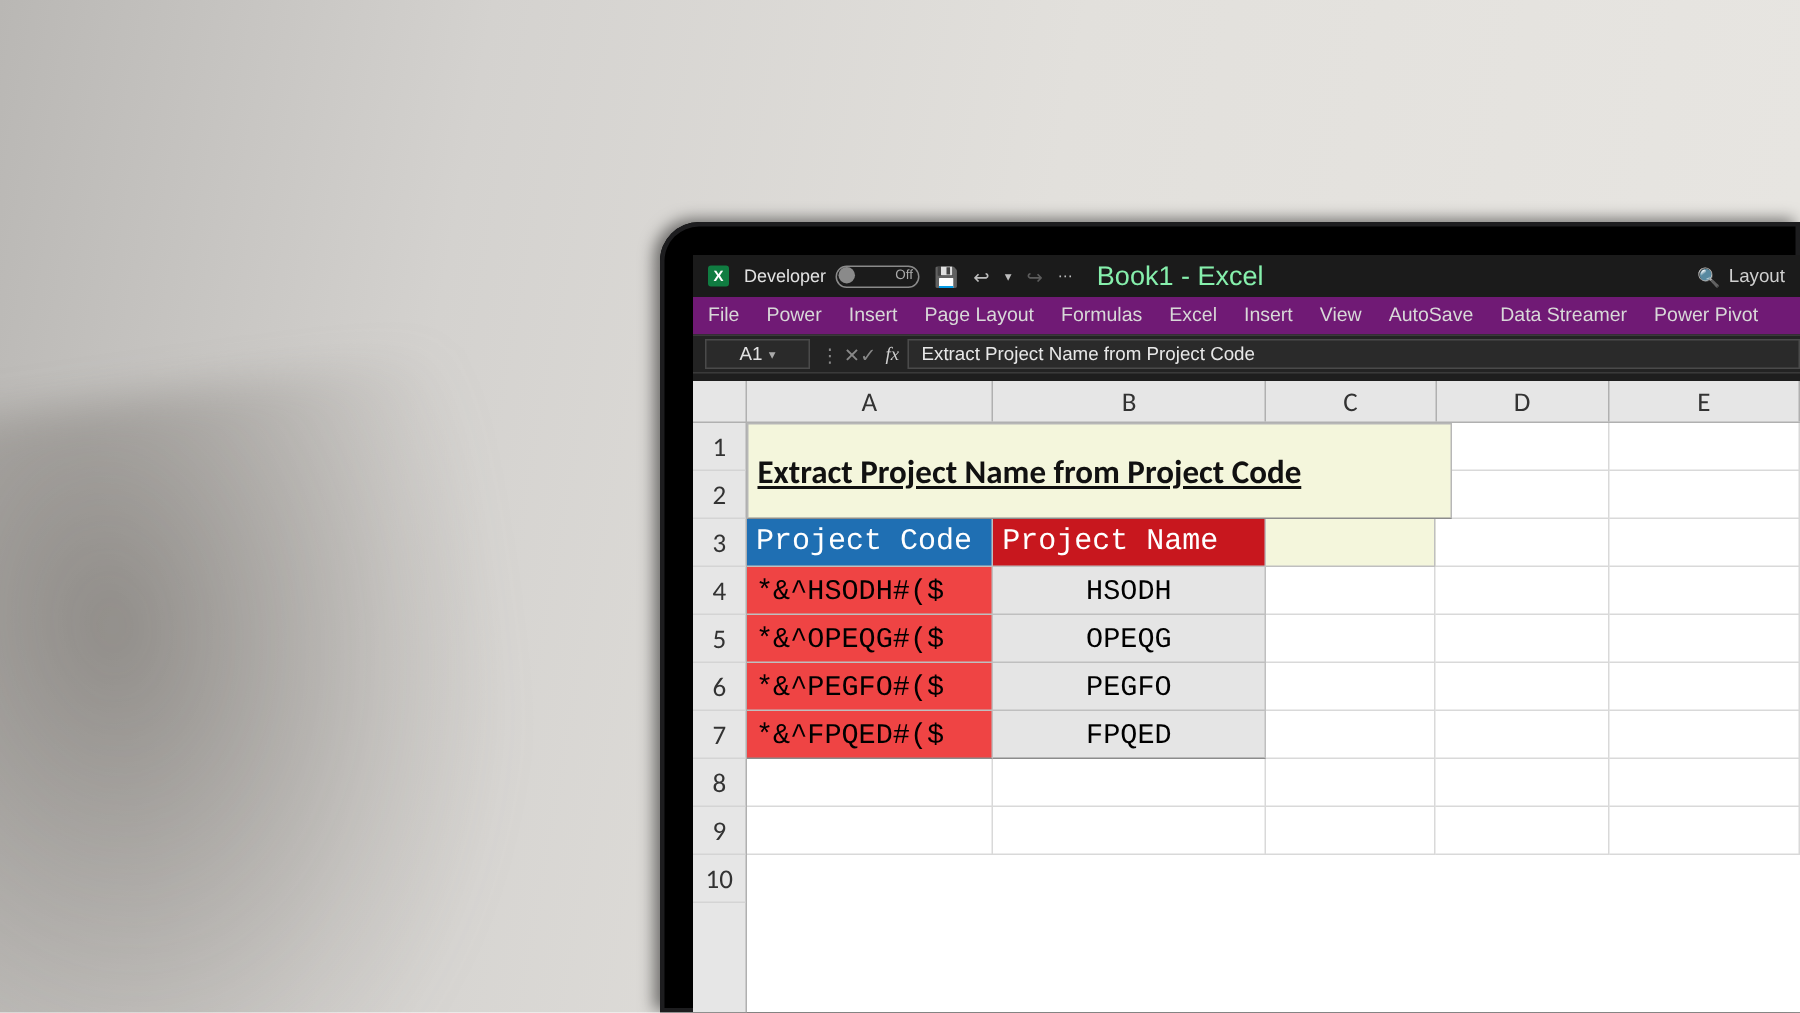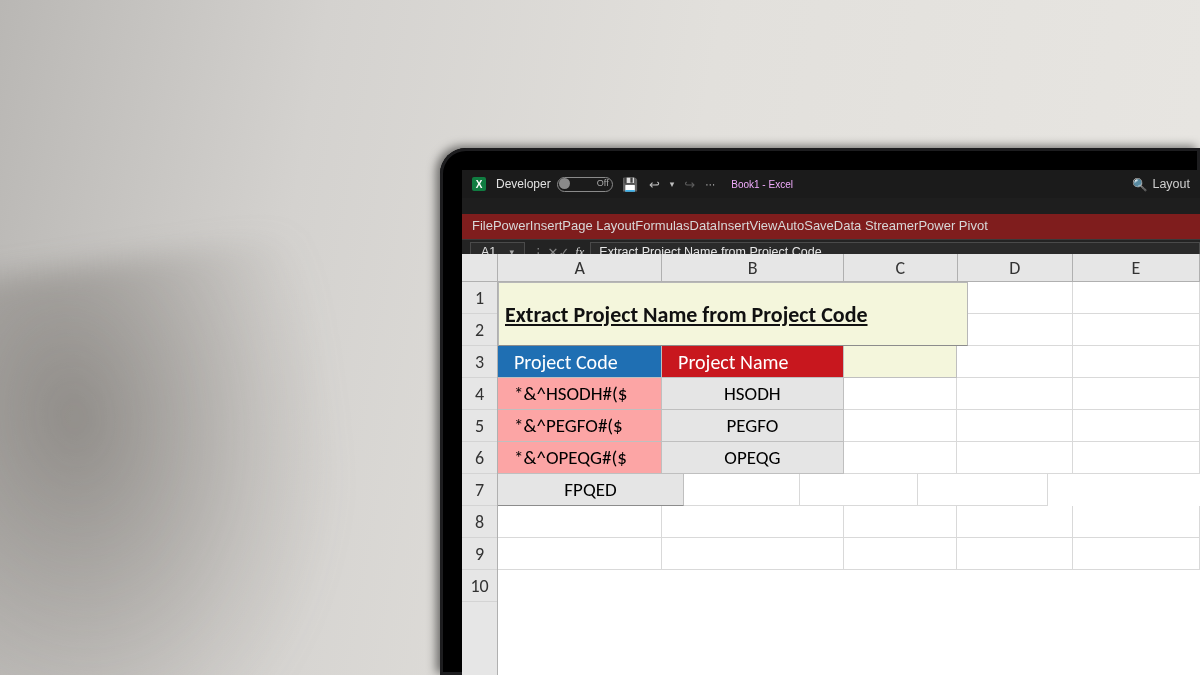--- a/index.html
+++ b/index.html
@@ -21,57 +21,57 @@
   }
   .screen { position: absolute; left: 22px; right: 0; top: 22px; bottom: 0; background: #1e1e1e; color: #e2e2e2; overflow: hidden; }
   
   .titlebar { display: flex; align-items: center; gap: 10px; padding: 4px 10px; font-size: 12px; height: 28px; background:#1b1b1b;}
   .xl-icon { width:14px; height:14px; background:#107c41; color:#fff; font-size:10px; font-weight:700; display:flex; align-items:center; justify-content:center; border-radius:2px;}
   .autosave-pill { display:flex; align-items:center; gap:6px;}
   .pill { width:56px; height:15px; border:1px solid #8a8a8a; border-radius:8px; position:relative; display:flex; align-items:flex-start; }
   .pill-knob { width:11px; height:11px; border-radius:50%; background:#8a8a8a; margin-left:1px;}
   .pill-off { font-size:9px; position:absolute; right:3px; color:#aaa;}
   .tb-icon { color:#bdbdbd; font-size:13px; cursor:default;}
-  .doc-title { margin-left:6px; color:#f0abfc; font-size:10px;}
+  .doc-title { margin-left:6px; color:#86efac; font-size:18px;}
   .tb-spacer { flex:1;}
   .search { display:flex; align-items:center; gap:5px; color:#cfcfcf; font-size:12.5px;}
   
-  .ribbon { display:flex; padding:4px 10px 6px; font-size:13px; color:#d8d8d8; background:#7f1d1d;margin-top:16px;}
+  .ribbon { display:flex; gap:18px; padding:4px 10px 6px; font-size:13px; color:#d8d8d8; background:#701a75;}
   .ribbon span { cursor:default; }
   .ribbon .filetab { background:transparent; }
   
   .fbar { display:flex; align-items:center; height:26px; background:#232323; border-top:1px solid #3a3a3a; border-bottom:1px solid #3a3a3a; font-size:12.5px;}
-  .namebox { width:55px; border:1px solid #4a4a4a; background:#2a2a2a; margin:0 4px 0 8px; padding:2px 10px; display:flex; align-items:center; justify-content:space-between;}
+  .namebox { width:70px; border:1px solid #4a4a4a; background:#2a2a2a; margin:0 4px 0 8px; padding:2px 22px; display:flex; align-items:center; justify-content:space-between;}
   .namebox .chev { font-size:9px; color:#aaa;}
   .fsep { color:#888; padding:0 3px;}
   .fx { font-style:italic; font-family:'Times New Roman',serif; padding:0 6px; color:#d0d0d0;}
   .finput { flex:1; border:1px solid #4a4a4a; background:#2a2a2a; height:20px; padding:2px 8px; color:#e8e8e8;}
   
   .grid-wrap { position:absolute; left:0; right:0; top:84px; bottom:0; background:#fff; color:#000;}
   .corner { position:absolute; left:0; top:0; width:36px; height:28px; background:#e6e6e6; border-right:1px solid #b0b0b0; border-bottom:1px solid #b0b0b0;}
   .colhdrs { position:absolute; left:36px; right:0; top:0; height:28px; display:flex; background:#e6e6e6; border-bottom:1px solid #b0b0b0;}
   .colhdr { border-right:1px solid #b0b0b0; display:flex; align-items:center; justify-content:center; font-size:18px; color:#333; font-family: Calibri, Arial, sans-serif;}
   .rowhdrs { position:absolute; left:0; top:28px; bottom:0; width:36px; background:#e6e6e6; border-right:1px solid #b0b0b0;}
   .rowhdr { border-bottom:1px solid #d4d4d4; display:flex; align-items:center; justify-content:center; font-size:18px; color:#333; height:32px; font-family: Calibri, Arial, sans-serif;}
   .cells { position:absolute; left:36px; top:28px; right:0; bottom:0; font-family: Calibri, Arial, sans-serif;}
   .row { display:flex; height:32px;}
-  .cell { border-right:1px solid #d9d9d9; border-bottom:1px solid #d9d9d9; padding:3px 16px; font-size:19px; display:flex; align-items:center; overflow:hidden; white-space:nowrap;}
+  .cell { border-right:1px solid #d9d9d9; border-bottom:1px solid #d9d9d9; padding:3px 6px; font-size:19px; display:flex; align-items:center; overflow:hidden; white-space:nowrap;font-family:Liberation Mono, monospace;}
   
   .wA { width:168px;} .wB { width:186px;} .wC { width:116px;} .wD { width:118px;} .wE { width:130px;}
   
   .merged-title {
     position:absolute; left:0; top:0; width:470px; height:64px;
     background:#f4f6dc; border:1px solid #b7b7b7; border-bottom:1px solid #8c8c8c;
     display:flex; align-items:center; padding-left:6px;
     font-weight:700; font-size:22px; text-decoration:underline; color:#111;
   }
   
   .hdrA { background:#1f6fb3; color:#fff; font-size:20px;}
   .hdrB { background:#c8171e; color:#fff; font-size:20px;}
-  .dataA { background:#fca5a5;}
+  .dataA { background:#ef4444;}
   .dataB { background:#e5e5e5; justify-content:center;}
   .thin-border { border-right:1px solid #bfbfbf; border-bottom:1px solid #bfbfbf;}
   .bottom-edge { border-bottom:1px solid #8c8c8c;} 
 </style>
 </head>
 <body>
 
 <div class="shadow-blob"></div>
 
 <div class="bezel">
@@ -98,21 +98,21 @@
         <span>Layout</span>
       </span>
     </div>
 
     <div class="ribbon">
       <span class="filetab">File</span>
       <span>Power</span>
       <span>Insert</span>
       <span>Page Layout</span>
       <span>Formulas</span>
-      <span>Data</span>
+      <span>Excel</span>
       <span>Insert</span>
       <span>View</span>
       <span>AutoSave</span>
       <span>Data Streamer</span>
       <span>Power Pivot</span>
     </div>
 
     <div class="fbar">
       <div class="namebox">
         <span>A1</span>
@@ -174,34 +174,35 @@
         </div>
 
         <div class="row">
           <div class="cell wA dataA thin-border">*&amp;^HSODH#($</div>
           <div class="cell wB dataB thin-border">HSODH</div>
           <div class="cell wC"></div>
           <div class="cell wD"></div>
           <div class="cell wE"></div>
         </div>
         <div class="row">
+          <div class="cell wA dataA thin-border">*&amp;^OPEQG#($</div>
+          <div class="cell wB dataB thin-border">OPEQG</div>
+          <div class="cell wC"></div>
+          <div class="cell wD"></div>
+          <div class="cell wE"></div>
+        </div>
+        <div class="row">
           <div class="cell wA dataA thin-border">*&amp;^PEGFO#($</div>
           <div class="cell wB dataB thin-border">PEGFO</div>
           <div class="cell wC"></div>
           <div class="cell wD"></div>
           <div class="cell wE"></div>
         </div>
         <div class="row">
-          <div class="cell wA dataA thin-border">*&amp;^OPEQG#($</div>
-          <div class="cell wB dataB thin-border">OPEQG</div>
-          <div class="cell wC"></div>
-          <div class="cell wD"></div>
-          <div class="cell wE"></div>
-        </div>
-        <div class="row">
+          <div class="cell wA dataA thin-border bottom-edge">*&amp;^FPQED#($</div>
           <div class="cell wB dataB thin-border bottom-edge">FPQED</div>
           <div class="cell wC"></div>
           <div class="cell wD"></div>
           <div class="cell wE"></div>
         </div>
 
         <div class="row">
           <div class="cell wA"></div>
           <div class="cell wB"></div>
           <div class="cell wC"></div>

